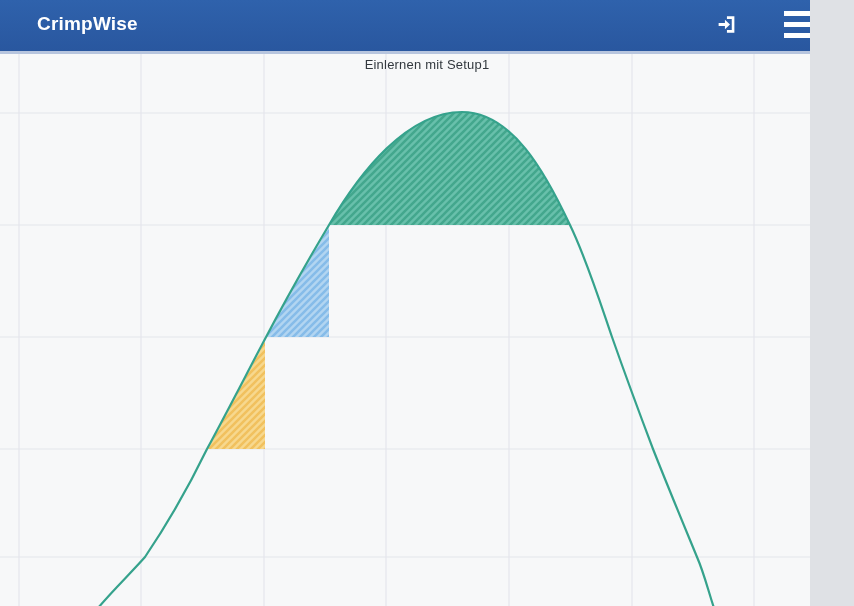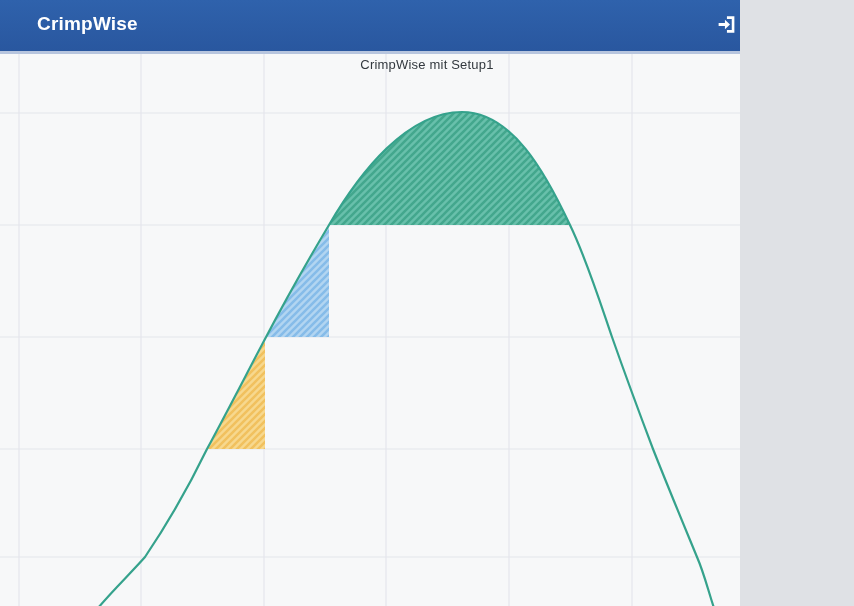--- a/index.html
+++ b/index.html
@@ -1,18 +1,18 @@
 <!DOCTYPE html>
 <html><head>
 <meta charset="utf-8">
 <style>
   html,body{margin:0;padding:0;background:#dfe1e5;}
   *{box-sizing:border-box;}
   .app{
-    position:relative;width:740px;height:606px;overflow:hidden;
+    position:relative;width:810px;height:606px;overflow:hidden;
     background:#f7f8f9;font-family:"Liberation Sans",sans-serif;
   }
   
   .header{
     position:absolute;top:0;left:0;width:854px;height:54px;
     background:linear-gradient(#2f62ac,#29579f);
     border-bottom:3px solid #b7c5de;
     display:flex;align-items:center;justify-content:space-between;
     padding:0 33px 3px 37px;
   }
@@ -108,16 +108,16 @@
         <path d="M208 449 C227 412 247 376 265 341 L265 449 Z" fill="url(#hatchOrange)"></path>
       </g>
 
       <path d="M98 608 C114 589 130 574 145 557 C170 520 190 484 207 449
                C227 412 246 375 265 339 C287 297 307 262 329 225
                C360 172 407 112 462 112 C512 112 545 172 570 225
                C586 258 599 299 612 337 C625 374 639 412 653 449
                C668 487 683 523 697 557 C704 573 708 590 714 608" fill="none" stroke-width="2.2" stroke-linecap="round" stroke="#35a28c"></path>
     </svg>
 
-    <div class="chart-title">CrimpWise mit Setup1</div>
+    <div class="chart-title">Einlernen mit Setup1</div>
   </main>
 
 </div>
 
 </body></html>

